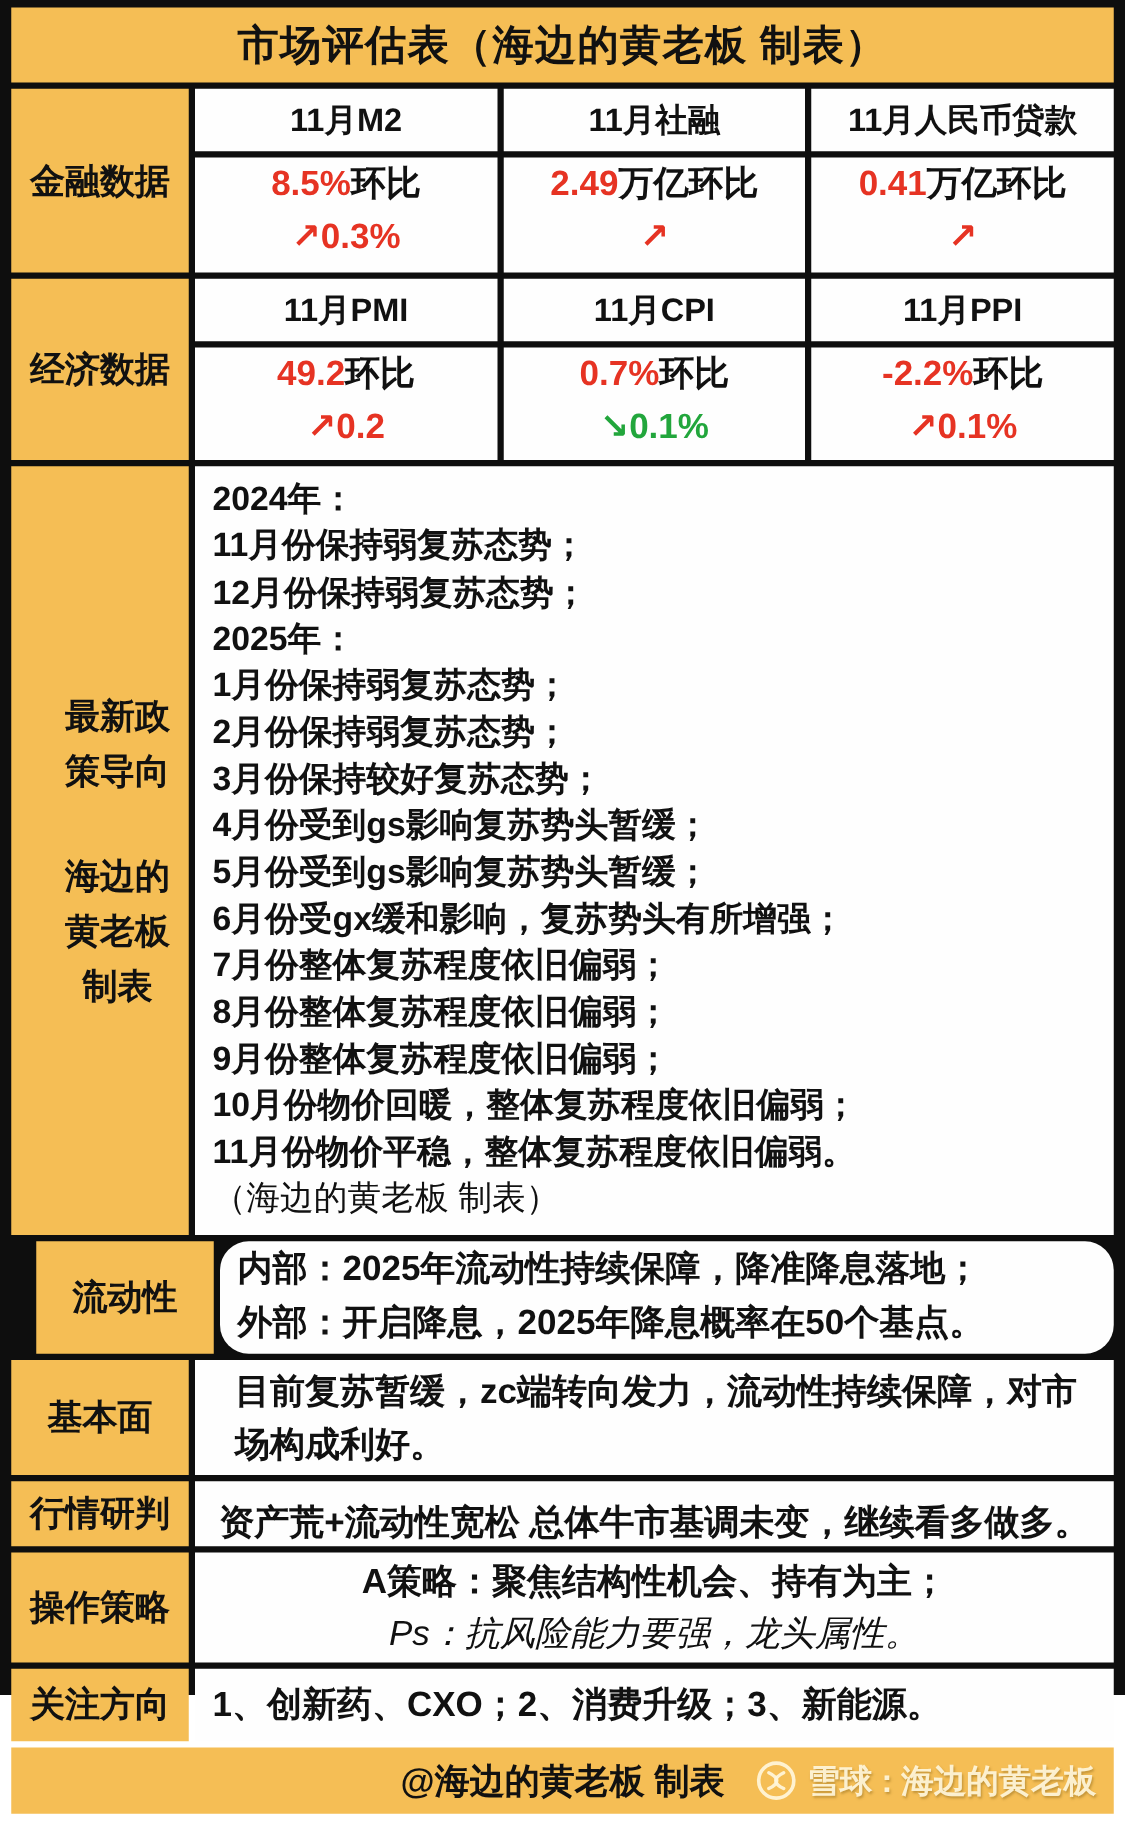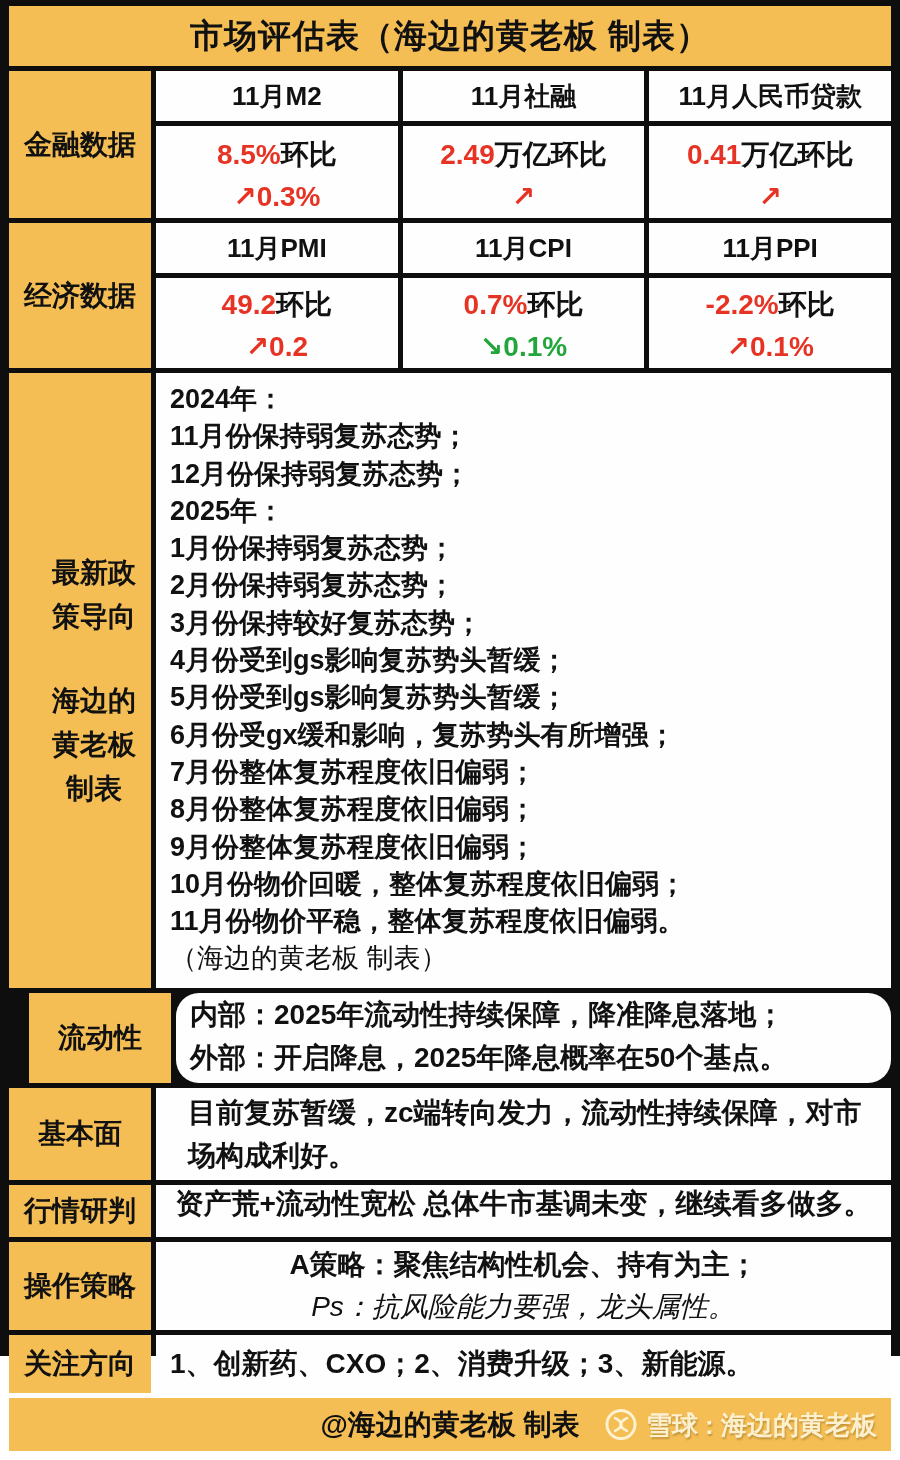--- a/index.html
+++ b/index.html
@@ -31,21 +31,21 @@
   .side-label {
     grid-row:1 / 3;
     display:flex; align-items:center; justify-content:center;
     font-size:28px;
   }
   .metric-header {
     display:flex; align-items:center; justify-content:center;
     font-size:26px;
   }
   .metric-value {
-    display:flex; flex-direction:column; align-items:center; justify-content:flex-end;
+    display:flex; flex-direction:column; align-items:center; justify-content:flex-start;
     font-size:28px; line-height:42px;
   }
   .delta { font-size:28px; }
   .delta[data-color="red"]   { color:#E63323; }
   .delta[data-color="green"] { color:#22A63C; }
 
   
   .lrow { display:flex; gap:5px; }
   .lrow .side-label2 {
     flex:0 0 142px; display:flex; align-items:center; justify-content:center;
@@ -70,21 +70,21 @@
     display:flex; flex-direction:column; justify-content:flex-start;
     padding-left:14px; font-size:28px; line-height:43px;border-radius:23px;
   }
   .fund-row { flex:0 0 92px; }
   .fund-content {
     display:flex; align-items:center;
     padding:0 10px 0 32px; font-size:28px; line-height:43px;
   }
   .judg-row { flex:0 0 52px; }
   .judg-content {
-    display:flex; align-items:flex-start; justify-content:center;
+    display:flex; align-items:flex-end; justify-content:center;
     font-size:28px;
   }
   .strat-row { flex:0 0 88px; }
   .strat-content {
     display:flex; flex-direction:column; align-items:center; justify-content:center;
     font-size:28px; line-height:42px;
   }
   .strat-content div:last-child { font-weight:400;font-style:italic; }
   .focus-row { flex:0 0 58px; }
   .focus-content {

